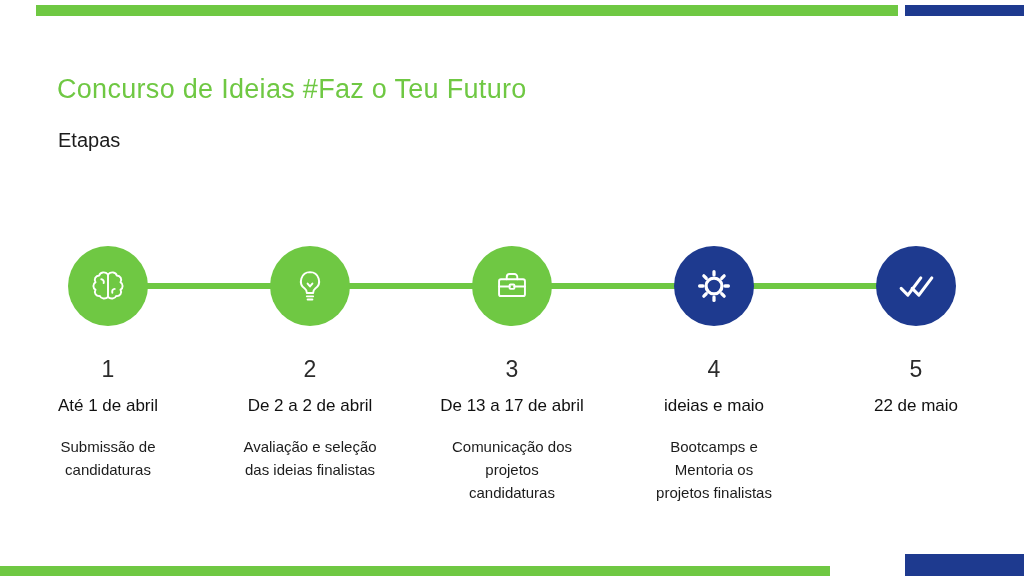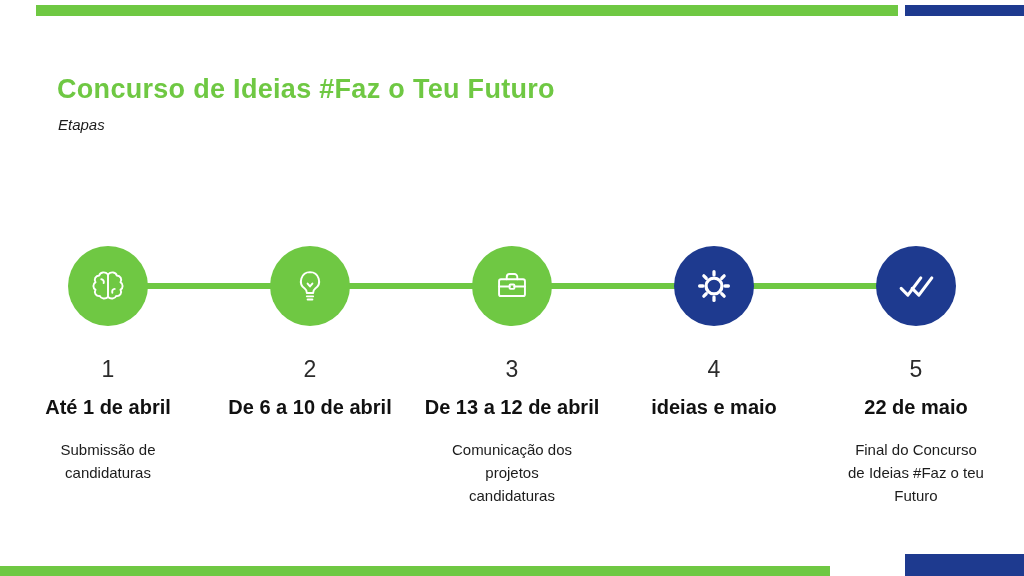--- a/index.html
+++ b/index.html
@@ -17,26 +17,26 @@
   .slide { position: relative; width: 1024px; height: 576px; background: #fff; }
 
   .bar { position: absolute; }
   .top-green   { left: 36px;  top: 5px;    width: 862px; height: 11px; background: var(--green); }
   .top-navy    { left: 905px; top: 5px;    width: 119px; height: 11px; background: var(--navy); }
   .bottom-green{ left: 0;     bottom: 0;   width: 830px; height: 10px; background: var(--green); }
   .bottom-navy { right: 0;    bottom: 0;   width: 119px; height: 22px; background: var(--navy); }
 
   .title {
     position: absolute; left: 57px; top: 74px; margin: 0;
-    font-size: 27px; font-weight: 700; letter-spacing: .3px;
+    font-size: 27px; font-weight: 400; letter-spacing: .3px;
     color: var(--green);
   }
   .subtitle {
-    position: absolute; left: 58px; top: 116px;
-    font-size: 15px; color: #1c1c1c; font-style: italic;
+    position: absolute; left: 58px; top: 129px;
+    font-size: 20px; color: #1c1c1c;
   }
 
   .timeline { position: absolute; left: 0; top: 246px; width: 1024px; height: 300px; }
   .connector {
     position: absolute; left: 108px; top: 37px; width: 808px; height: 6px;
     background: var(--green); border-radius: 3px; z-index: 0;
   }
   .stage {
     position: absolute; top: 0; width: 200px;
     display: flex; flex-direction: column; align-items: center;
@@ -47,21 +47,21 @@
 
   .circle {
     width: 80px; height: 80px; border-radius: 50%;
     display: flex; align-items: center; justify-content: center;
     position: relative; z-index: 1;
   }
   .circle.green { background: var(--green); }
   .circle.navy  { background: var(--navy); }
 
   .num  { margin-top: 30px; font-size: 23px; color: #2b2b2b; }
-  .date { margin-top: 13px; font-size: 20px; font-weight: bold; color: #111; }
+  .date { margin-top: 13px; font-size: 17px; font-weight: normal; color: #111; }
   .desc {
     margin-top: 19px; font-size: 15px; line-height: 23px; color: #1c1c1c;
     white-space: pre-line;
   }
   svg { display: block; }
 </style>
 </head>
 <body>
 
 <div class="slide">
@@ -96,35 +96,37 @@
     <div class="stage s2">
       <div class="circle green">
         <svg width="46" height="46" viewBox="0 0 48 48" fill="none" stroke="#fff" stroke-width="2" stroke-linecap="round" stroke-linejoin="round">
           <path d="M24 9.5 a9.5 9.5 0 0 1 5.5 17.2 c-1.4 1.1 -2.2 2.8 -2.2 4.6 h-6.6 c0 -1.8 -0.8 -3.5 -2.2 -4.6 A9.5 9.5 0 0 1 24 9.5 z"></path>
           <path d="M21.5 21.5 l2.5 3 l2.5 -3"></path>
           <line x1="20.7" y1="34.8" x2="27.3" y2="34.8"></line>
           <line x1="21.5" y1="38" x2="26.5" y2="38"></line>
         </svg>
       </div>
       <div class="num">2</div>
-      <div class="date">De 6 a 10 de abril</div>
+      <div class="date">De 2 a 2 de abril</div>
+      <div class="desc">Avaliação e seleção
+das ideias finalistas</div>
     </div>
 
     <div class="stage s3">
       <div class="circle green">
         <svg width="46" height="46" viewBox="0 0 48 48" fill="none" stroke="#fff" stroke-width="2" stroke-linecap="round" stroke-linejoin="round">
           <rect x="10.5" y="17" width="27" height="17.5" rx="2"></rect>
           <path d="M18.5 17 v-2.5 a3 3 0 0 1 3 -3 h5 a3 3 0 0 1 3 3 V17"></path>
           <line x1="10.5" y1="24.5" x2="21.5" y2="24.5"></line>
           <line x1="26.5" y1="24.5" x2="37.5" y2="24.5"></line>
           <rect x="21.5" y="22.5" width="5" height="4.5" rx="0.8"></rect>
         </svg>
       </div>
       <div class="num">3</div>
-      <div class="date">De 13 a 12 de abril</div>
+      <div class="date">De 13 a 17 de abril</div>
       <div class="desc">Comunicação dos
 projetos
 candidaturas</div>
     </div>
 
     <div class="stage s4">
       <div class="circle navy">
         <svg width="46" height="46" viewBox="0 0 48 48" fill="none" stroke="#fff" stroke-width="3.4" stroke-linecap="round">
           <circle cx="24" cy="24" r="8.3"></circle>
           <line x1="35.5" y1="24" x2="39" y2="24"></line>
@@ -132,30 +134,30 @@
           <line x1="24" y1="35.5" x2="24" y2="39"></line>
           <line x1="15.9" y1="32.1" x2="13.4" y2="34.6"></line>
           <line x1="12.5" y1="24" x2="9" y2="24"></line>
           <line x1="15.9" y1="15.9" x2="13.4" y2="13.4"></line>
           <line x1="24" y1="12.5" x2="24" y2="9"></line>
           <line x1="32.1" y1="15.9" x2="34.6" y2="13.4"></line>
         </svg>
       </div>
       <div class="num">4</div>
       <div class="date">ideias e maio</div>
+      <div class="desc">Bootcamps e
+Mentoria os
+projetos finalistas</div>
     </div>
 
     <div class="stage s5">
       <div class="circle navy">
         <svg width="46" height="46" viewBox="0 0 48 48" fill="none" stroke="#fff" stroke-width="3.2" stroke-linecap="round" stroke-linejoin="round">
           <path d="M8.5 26.5 l7 7 L29 15.5"></path>
           <path d="M20 26.5 l7 7 L40.5 15.5"></path>
         </svg>
       </div>
       <div class="num">5</div>
       <div class="date">22 de maio</div>
-      <div class="desc">Final do Concurso
-de Ideias #Faz o teu
-Futuro</div>
     </div>
 
   </div>
 </div>
 
 </body></html>

